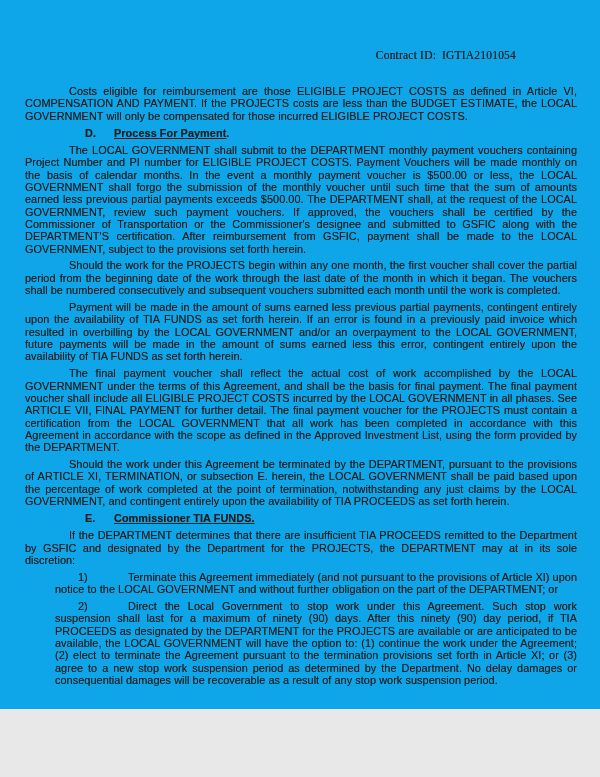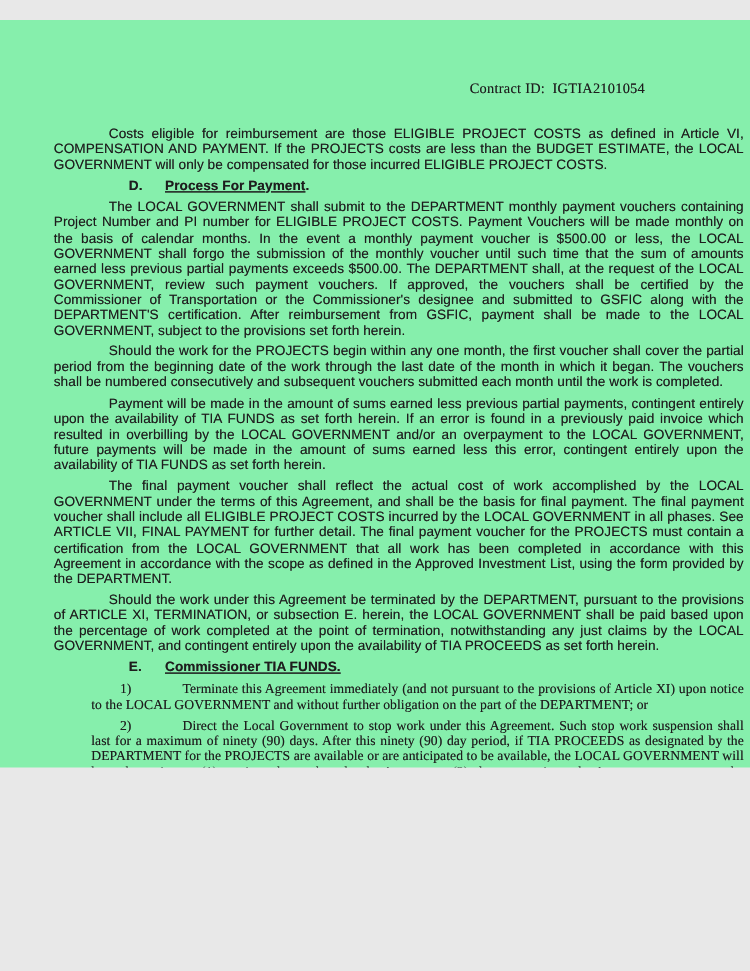--- a/index.html
+++ b/index.html
@@ -1,21 +1,21 @@
 <!DOCTYPE html>
 <html><head>
 <meta charset="utf-8">
 <style>
   html, body { margin: 0; padding: 0; background: #e8e8e8; }
   .page {
     position: relative;
     width: 600px;
-    height: 598px;
-    margin: 16px auto;
-    background: #86efac;
+    height: 709px;
+    margin: 0 auto;
+    background: #0ea5e9;
     box-sizing: border-box;
     overflow: hidden;
     font-family: "Liberation Sans", sans-serif;
     color: #1d1d1d;
     text-shadow: 0 0 0.5px rgba(45,45,45,0.65);
   }
   .contract-line {
     position: absolute;
     top: 49px;
     left: 0;
@@ -23,21 +23,21 @@
     text-align: right;
     font-family: "Liberation Serif", serif;
     font-size: 11.5px;
     letter-spacing: 0.2px;
     white-space: nowrap;
   }
   .contract-line .label { margin-right: 6px; }
   .body {
     position: absolute;
     top: 85px;
-    left: 43px;
+    left: 25px;
     width: 552px;
     font-size: 10.9px;
     line-height: 12.35px;
     text-align: justify;
     letter-spacing: 0.05px;
   }
   .para {
     margin: 0 0 4.5px 0;
     text-indent: 44px;
   }
@@ -50,21 +50,20 @@
   .heading .hletter {
     display: inline-block;
     width: 29px;
     text-indent: 0;
   }
   .heading .htitle { text-decoration: underline; text-align: center; }
   .list-item {
     margin: 0 0 4.5px 0;
     padding-left: 30px;
     text-indent: 23px;
-    font-family: Liberation Serif, serif;
   }
   .list-item .linum {
     display: inline-block;
     width: 50px;
     text-indent: 0;
   }
   .footer {
     position: absolute;
     top: 728px;
     left: 0;
@@ -98,20 +97,21 @@
     <p class="para">Payment will be made in the amount of sums earned less previous partial payments, contingent entirely upon the availability of TIA FUNDS as set forth herein. If an error is found in a previously paid invoice which resulted in overbilling by the LOCAL GOVERNMENT and/or an overpayment to the LOCAL GOVERNMENT, future payments will be made in the amount of sums earned less this error, contingent entirely upon the availability of TIA FUNDS as set forth herein.</p>
 
     <p class="para">The final payment voucher shall reflect the actual cost of work accomplished by the LOCAL GOVERNMENT under the terms of this Agreement, and shall be the basis for final payment. The final payment voucher shall include all ELIGIBLE PROJECT COSTS incurred by the LOCAL GOVERNMENT in all phases. See ARTICLE VII, FINAL PAYMENT for further detail. The final payment voucher for the PROJECTS must contain a certification from the LOCAL GOVERNMENT that all work has been completed in accordance with this Agreement in accordance with the scope as defined in the Approved Investment List, using the form provided by the DEPARTMENT.</p>
 
     <p class="para">Should the work under this Agreement be terminated by the DEPARTMENT, pursuant to the provisions of ARTICLE XI, TERMINATION, or subsection E. herein, the LOCAL GOVERNMENT shall be paid based upon the percentage of work completed at the point of termination, notwithstanding any just claims by the LOCAL GOVERNMENT, and contingent entirely upon the availability of TIA PROCEEDS as set forth herein.</p>
 
     <div class="heading">
       <span class="hletter">E.</span><span class="htitle">Commissioner TIA FUNDS.</span><span></span>
     </div>
 
+    <p class="para">If the DEPARTMENT determines that there are insufficient TIA PROCEEDS remitted to the Department by GSFIC and designated by the Department for the PROJECTS, the DEPARTMENT may at in its sole discretion:</p>
 
     <div class="list-item">
       <span class="linum">1)</span><span>Terminate this Agreement immediately (and not pursuant to the provisions of Article XI) upon notice to the LOCAL GOVERNMENT and without further obligation on the part of the DEPARTMENT; or</span>
     </div>
 
     <div class="list-item">
       <span class="linum">2)</span><span>Direct the Local Government to stop work under this Agreement. Such stop work suspension shall last for a maximum of ninety (90) days. After this ninety (90) day period, if TIA PROCEEDS as designated by the DEPARTMENT for the PROJECTS are available or are anticipated to be available, the LOCAL GOVERNMENT will have the option to: (1) continue the work under the Agreement; (2) elect to terminate the Agreement pursuant to the termination provisions set forth in Article XI; or (3) agree to a new stop work suspension period as determined by the Department. No delay damages or consequential damages will be recoverable as a result of any stop work suspension period.</span>
     </div>
 
   </div>

